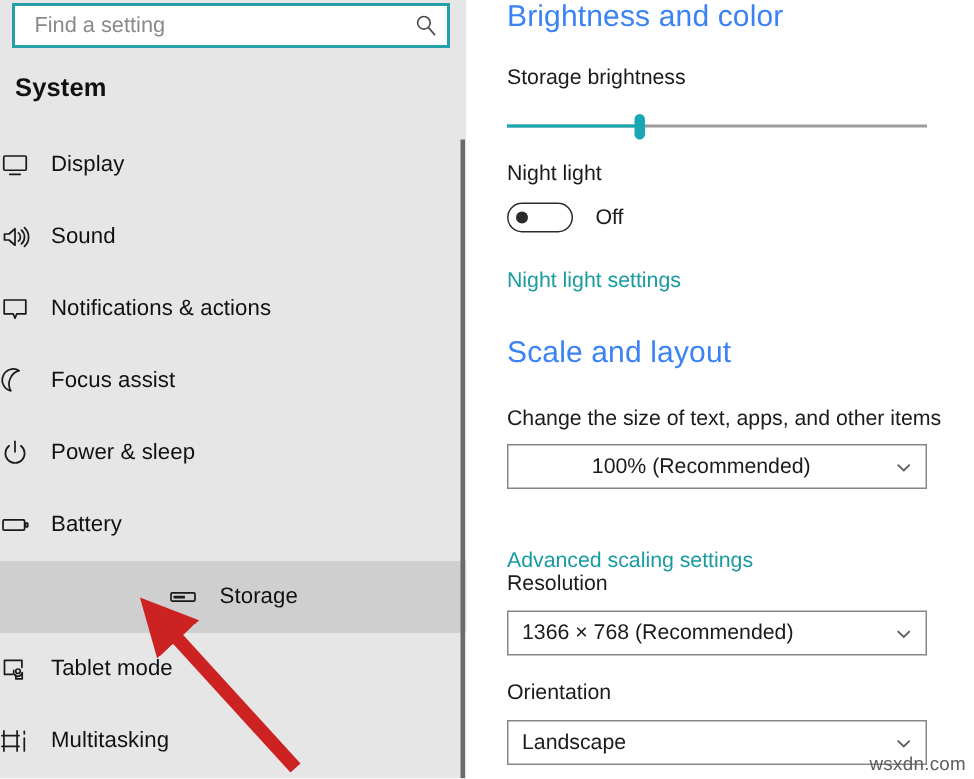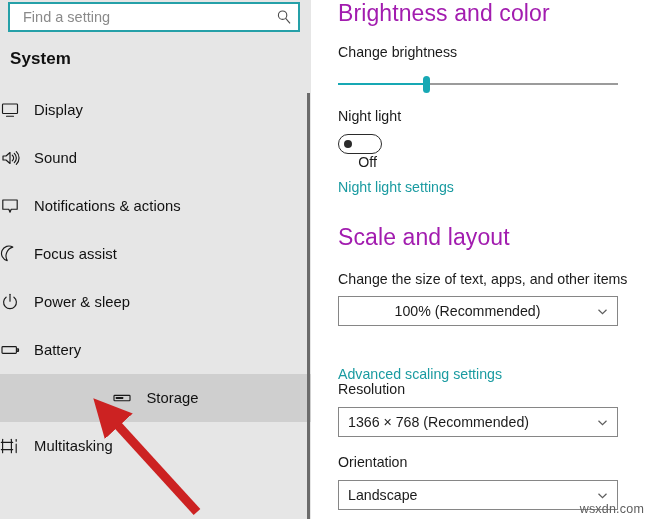--- a/index.html
+++ b/index.html
@@ -134,22 +134,22 @@
     top: 0;
     width: 338px;
     height: 519px;
     background: #ffffff;
     overflow: hidden;
   }
   .c-abs { position: absolute; }
 
   .section-title {
     left: 27px;
-    font-size: 23px;
-    color: #a21caf;
+    font-size: 20px;
+    color: #3b82f6;
     letter-spacing: 0.1px;
     white-space: nowrap;
   }
   .field-label {
     left: 27px;
     font-size: 14.2px;
     color: #1b1b1b;
     white-space: nowrap;
   }
   .link {
@@ -193,21 +193,20 @@
     background: #17a8b4;
   }
 
   
   .toggle-row {
     left: 27px;
     top: 134px;
     height: 22px;
     display: flex;
     align-items: center;
-    flex-direction: column;
   }
   .toggle {
     width: 44px;
     height: 20px;
     border: 1.6px solid #2b2b2b;
     border-radius: 10px;
     background: #ffffff;
     position: relative;
     box-sizing: border-box;
     flex: 0 0 auto;
@@ -355,41 +354,51 @@
             <svg width="20" height="20" viewBox="0 0 20 20">
               <rect x="2" y="7.3" width="16" height="5.4" rx="0.8" fill="none" stroke="#1a1a1a" stroke-width="1.15" stroke-linecap="round" stroke-linejoin="round"></rect>
               <rect x="3.7" y="9.1" width="7.6" height="1.9" rx="0.4" fill="#1a1a1a" stroke="none"></rect>
             </svg>
           </span>
           <span class="nav-label">Storage</span>
         </div>
         <div class="nav-item">
           <span class="nav-icon">
             <svg width="20" height="20" viewBox="0 0 20 20">
+              <path d="M3 4.2 L14.6 4.2 L14.6 9 M3 4.2 L3 13.6 L8.4 13.6" fill="none" stroke="#1a1a1a" stroke-width="1.15" stroke-linecap="round" stroke-linejoin="round"></path>
+              <path d="M9.2 11 A2.9 2.9 0 1 0 14.8 12.4 L14.8 16.6 L10.6 16.6 L10.6 14.2" fill="none" stroke="#1a1a1a" stroke-width="1.15" stroke-linecap="round" stroke-linejoin="round"></path>
+              <circle cx="12" cy="11.5" r="1.5" fill="none" stroke="#1a1a1a" stroke-width="1.15" stroke-linecap="round" stroke-linejoin="round"></circle>
+            </svg>
+          </span>
+          <span class="nav-label">Tablet mode</span>
+        </div>
+        <div class="nav-item">
+          <span class="nav-icon">
+            <svg width="20" height="20" viewBox="0 0 20 20">
               <line x1="2.6" y1="3.3" x2="2.6" y2="16.7" fill="none" stroke="#1a1a1a" stroke-width="1.15" stroke-linecap="round" stroke-linejoin="round"></line>
               <line x1="11.4" y1="3.3" x2="11.4" y2="16.7" fill="none" stroke="#1a1a1a" stroke-width="1.15" stroke-linecap="round" stroke-linejoin="round"></line>
               <line x1="1.3" y1="6.4" x2="12.7" y2="6.4" fill="none" stroke="#1a1a1a" stroke-width="1.15" stroke-linecap="round" stroke-linejoin="round"></line>
               <line x1="1.3" y1="13.6" x2="12.7" y2="13.6" fill="none" stroke="#1a1a1a" stroke-width="1.15" stroke-linecap="round" stroke-linejoin="round"></line>
               <line x1="16.2" y1="3.6" x2="16.2" y2="5.2" fill="none" stroke="#1a1a1a" stroke-width="1.15" stroke-linecap="round" stroke-linejoin="round"></line>
               <line x1="16.2" y1="8" x2="16.2" y2="16.6" fill="none" stroke="#1a1a1a" stroke-width="1.15" stroke-linecap="round" stroke-linejoin="round"></line>
             </svg>
           </span>
           <span class="nav-label">Multitasking</span>
         </div>
       </div>
 
     <div class="sb-track"></div>
     <div class="sb-thumb"></div>
   </div>
 
   <div id="content">
 
     <div class="c-abs section-title" style="top:0px;">Brightness and color</div>
 
-    <div class="c-abs field-label" style="top:44px;">Change brightness</div>
+    <div class="c-abs field-label" style="top:44px;">Storage brightness</div>
 
     <div class="c-abs slider">
       <div class="slider-rail"></div>
       <div class="slider-fill" id="sliderFill" style="width: 89.6px;"></div>
       <div class="slider-thumb" id="sliderThumb" style="left: 84.6px;"></div>
     </div>
 
     <div class="c-abs field-label" style="top:108px;">Night light</div>
 
     <div class="c-abs toggle-row">

